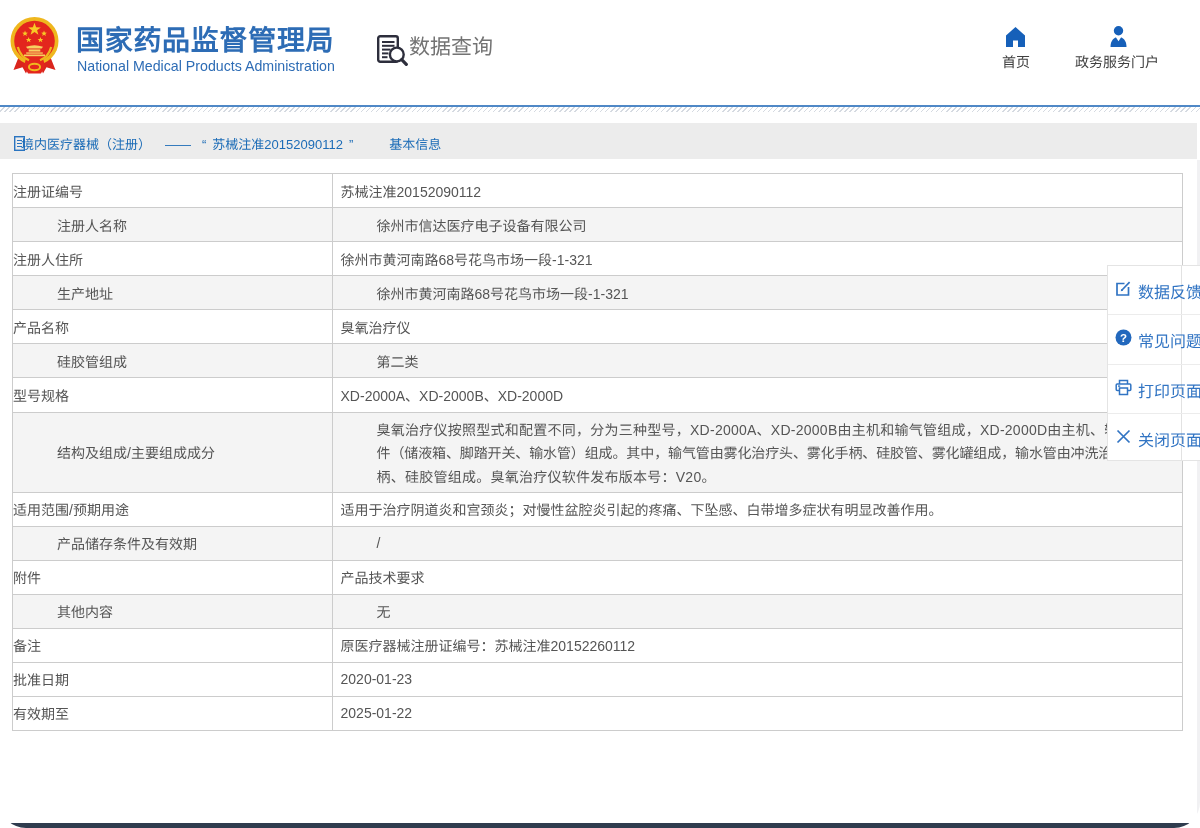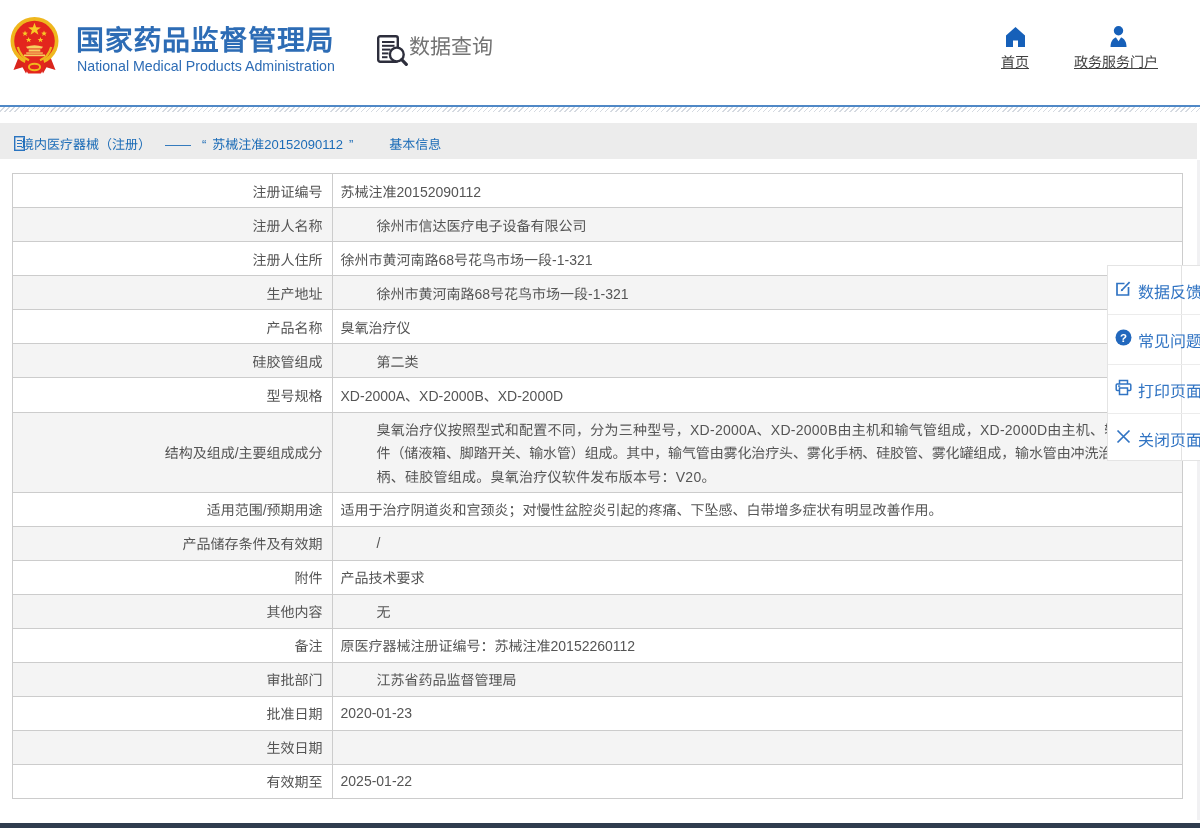--- a/index.html
+++ b/index.html
@@ -1,40 +1,40 @@
 <!DOCTYPE html>
 <html lang="zh-CN"><head>
 <meta charset="utf-8">
 <title>境内医疗器械（注册）</title>
 <style>
   * { margin:0; padding:0; box-sizing:border-box; }
   html,body { width:1200px; height:828px; overflow:hidden; }
   body { font-family:"Liberation Sans",sans-serif; background:#fff; position:relative; }
-  #page { position:absolute; left:0; top:0; width:1200px; height:828px; overflow:hidden; background:#fff; }
+  #page { position:absolute; left:0; top:0; width:1200px; height:828px; overflow:hidden; background:#fff;border-radius:26px; }
   .abs { position:absolute; }
 
   
   .hdr-cn { left:76px; top:18px; font-size:28px; font-weight:bold; color:#2d6cb5; letter-spacing:0.7px; white-space:nowrap; }
   .hdr-en { left:77px; top:58px; font-size:14.2px; color:#2d6cb5; white-space:nowrap; }
   .dq-text { left:409px; top:30px; font-size:21px; color:#737373; letter-spacing:0; white-space:nowrap; }
-  .nav-item { text-align:left; color:#404040; font-size:14px;text-decoration:underline; }
+  .nav-item { text-align:right; color:#404040; font-size:14px; }
 
   
   .blueline { left:0; top:105px; width:1200px; height:2px; background:#4f88c6; }
   .hatch { left:0; top:107px; width:1200px; height:5px;
     background:repeating-linear-gradient(135deg, #ffffff 0px, #ffffff 2.6px, #d5dae1 2.6px, #d5dae1 3.6px); }
 
   
   .band { left:0; top:123px; width:1197px; height:36px; background:#ececec; }
   .band-title { left:14px; top:134px; height:22px; line-height:22px; font-size:13px; color:#1c6cb7; white-space:nowrap; }
 
   
   #tbl { position:absolute; left:12px; top:173px; border-collapse:collapse; table-layout:fixed; width:1171px; }
   #tbl td { border:1px solid #ccc; font-size:14px; color:#555; vertical-align:middle; }
-  #tbl td.l { width:319px; text-align:right; padding-right:9px; }
+  #tbl td.l { width:319px; padding-right:9px; }
   #tbl td.v { width:849px; text-align:left; padding-left:8px; }
   #tbl tr.g td { background:#f4f4f4;padding-left:44px; }
   #tbl tr.w td { background:#ffffff; }
   #tbl tr.n td { height:34px; }
   .wrap3 div { line-height:23.6px; white-space:nowrap; overflow:hidden; letter-spacing:0.25px; }
 
   
   #panel { left:1107px; top:265px; width:110px; height:196px; background:#fff; border:1px solid #e4e4e4; }
   #panel .vline { position:absolute; left:73px; top:0; width:1px; height:194px; background:#e2e2e2; }
   .pitem { position:absolute; left:0; width:108px; height:49px; }
@@ -163,31 +163,23 @@
           <td class="v">产品技术要求</td>
         </tr>
     <tr class="n g">
           <td class="l">其他内容</td>
           <td class="v">无</td>
         </tr>
     <tr class="n w">
           <td class="l">备注</td>
           <td class="v">原医疗器械注册证编号：苏械注准20152260112</td>
         </tr>
-    <tr class="n g">
-          <td class="l">审批部门</td>
-          <td class="v">江苏省药品监督管理局</td>
-        </tr>
     <tr class="n w">
           <td class="l">批准日期</td>
           <td class="v">2020-01-23</td>
-        </tr>
-    <tr class="n g">
-          <td class="l">生效日期</td>
-          <td class="v"></td>
         </tr>
     <tr class="n w">
           <td class="l">有效期至</td>
           <td class="v">2025-01-22</td>
         </tr>
   </tbody>
     </table>
 
   <div class="abs" id="panel">
     <div class="vline"></div>

